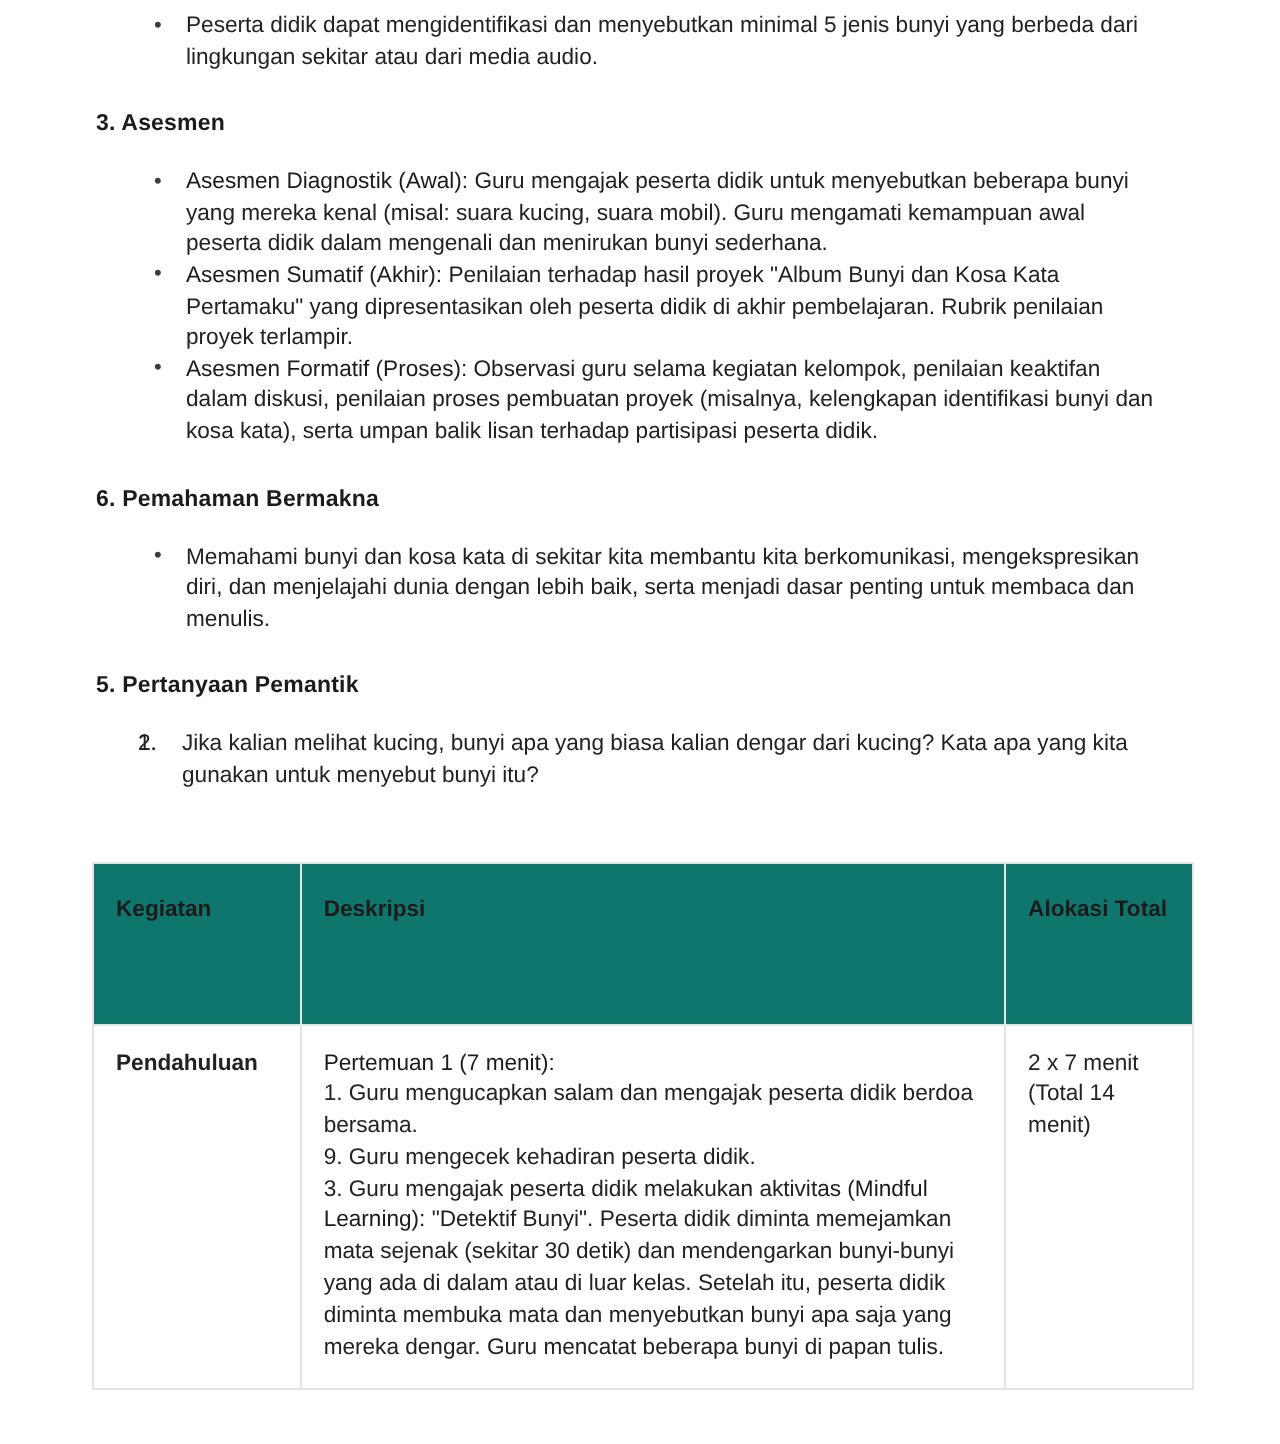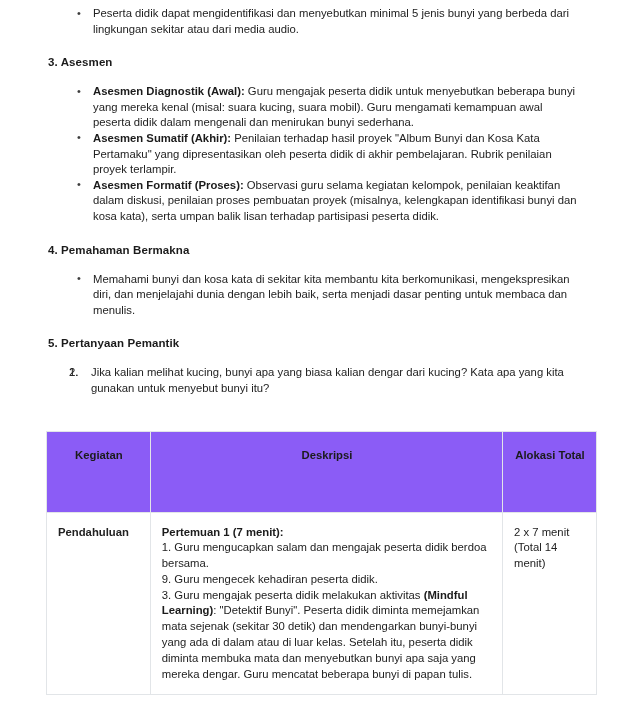--- a/index.html
+++ b/index.html
@@ -67,21 +67,21 @@
     margin: 0;
   }
   ol.numbers > li > .num {
     position: absolute;
     left: 69px;
     top: 0;
     width: 18px;
     text-align: left;
     color: #222222;
   }
-  b, .b { font-weight: bold; color: #1b1b1b; }
+  b, .b { font-weight: normal; color: #1b1b1b; }
 
   .gap-6  { height: 6px; }
   .gap-14 { height: 14px; }
   .gap-16 { height: 16px; }
   .gap-18 { height: 18px; }
 
   
   .tbl-wrap {
     padding-left: 46px;
     padding-right: 43px;
@@ -94,24 +94,24 @@
   }
   table.lesson th, table.lesson td {
     border: 1px solid #e2e5e8;
     vertical-align: top;
     padding: 12px 10px 12px 11px;
     font-size: 11.3px;
     line-height: 15.8px;
     color: #222222;
   }
   table.lesson thead th {
-    background: #8b5cf6;
+    background: #0f766e;
     font-weight: bold;
     color: #1b1b1b;
-    text-align: center;
+    text-align: left;
     height: 52px;
     padding-top: 16px;
   }
   .col-keg  { width: 84px; }
   .col-desk { width: 285px; }
   .col-alok { width: 76px; }
 
   td.keg { font-weight: bold; color: #1b1b1b; white-space: nowrap; }
   td.desk p, td.alok p { margin: 0; }
   td.desk .ln { display: block; }
@@ -131,21 +131,21 @@
   <h3 class="section-heading">3. Asesmen</h3>
   <div class="gap-14"></div>
   <ul class="bullets">
     <li><b>Asesmen Diagnostik (Awal):</b><span> Guru mengajak peserta didik untuk menyebutkan beberapa bunyi yang mereka kenal (misal: suara kucing, suara mobil). Guru mengamati kemampuan awal peserta didik dalam mengenali dan menirukan bunyi sederhana.</span></li>
     <li><b>Asesmen Sumatif (Akhir):</b><span> Penilaian terhadap hasil proyek "Album Bunyi dan Kosa Kata Pertamaku" yang dipresentasikan oleh peserta didik di akhir pembelajaran. Rubrik penilaian proyek terlampir.</span></li>
     <li><b>Asesmen Formatif (Proses):</b><span> Observasi guru selama kegiatan kelompok, penilaian keaktifan dalam diskusi, penilaian proses pembuatan proyek (misalnya, kelengkapan identifikasi bunyi dan kosa kata), serta umpan balik lisan terhadap partisipasi peserta didik.</span></li>
   </ul>
 
   <div class="gap-18"></div>
 
-  <h3 class="section-heading">4. Pemahaman Bermakna</h3>
+  <h3 class="section-heading">6. Pemahaman Bermakna</h3>
   <div class="gap-14"></div>
   <ul class="bullets">
     <li>Memahami bunyi dan kosa kata di sekitar kita membantu kita berkomunikasi, mengekspresikan diri, dan menjelajahi dunia dengan lebih baik, serta menjadi dasar penting untuk membaca dan menulis.</li>
   </ul>
 
   <div class="gap-18"></div>
 
   <h3 class="section-heading">5. Pertanyaan Pemantik</h3>
   <div class="gap-14"></div>
   <ol class="numbers">

